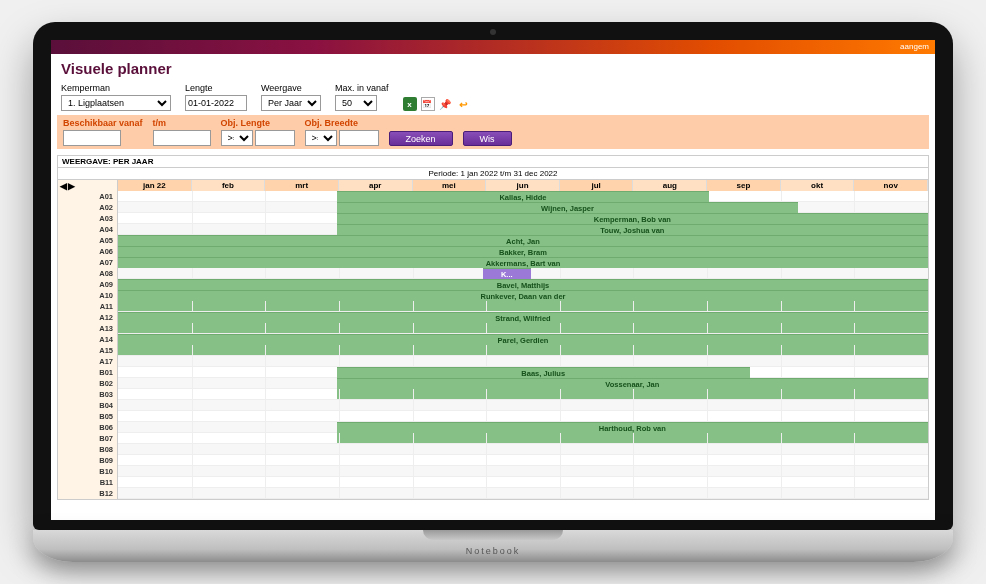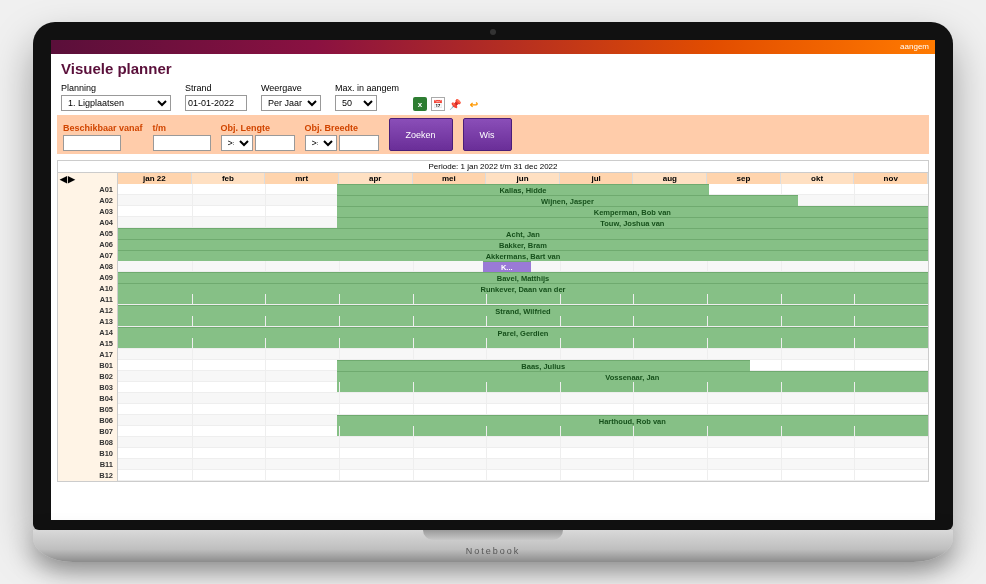--- a/index.html
+++ b/index.html
@@ -81,21 +81,21 @@
   .ico-back { color:#ff9800; font-weight:bold; }
 
   .filters-row2 {
     margin:0 6px; padding:3px 6px;
     background:#ffccaa;
     display:flex; gap:10px; align-items:flex-end;
     font-size:9px;
   }
   .filters-row2 .field label { color:#d14500;font-weight:bold; }
   .btn {
-    font-size:9px; height:33px; padding:0 16px;
+    font-size:9px; height:15px; padding:0 16px;
     background:linear-gradient(#8a4eb8,#6a2e98);
     color:#fff; border:1px solid #4a1e78; border-radius:2px; cursor:pointer;
   }
 
   
   .gantt-wrap { margin:6px 6px 0 6px; border:1px solid #ccc; }
   .weergave-bar { font-size:8px; font-weight:bold; padding:1px 4px; border-bottom:1px solid #ccc; }
   .periode-bar { font-size:8px; text-align:center; border-bottom:1px solid #ccc; padding:1px 0; }
   .periode-bar span.lbl { color:#000; }
   .months { display:flex; font-size:8px; font-weight:bold; }
@@ -127,37 +127,37 @@
     <div class="screen">
 
       <div class="topbar">
         <span>aangem</span>
       </div>
 
       <div class="page-title">Visuele planner</div>
 
       <div class="filters-row1">
         <div class="field">
-          <label>Planning</label>
+          <label>Kemperman</label>
           <select style="width:110px">
             <option>1. Ligplaatsen</option>
           </select>
         </div>
         <div class="field">
-          <label>Strand</label>
+          <label>Lengte</label>
           <input type="text" style="width: 62px;" value="01-01-2022">
         </div>
         <div class="field">
           <label>Weergave</label>
           <select style="width:60px">
             <option>Per Jaar</option>
           </select>
         </div>
         <div class="field">
-          <label>Max. in aangem</label>
+          <label>Max. in vanaf</label>
           <select style="width:42px">
             <option>50</option>
           </select>
         </div>
         <div class="icons-row">
           <span class="ico ico-excel">x</span>
           <span class="ico ico-cal">📅</span>
           <span class="ico ico-pin">📌</span>
           <span class="ico ico-back">↩</span>
         </div>
@@ -184,20 +184,21 @@
           <div style="display:flex;gap:2px">
             <select style="width:32px"><option>&gt;=</option></select>
             <input type="text" style="width: 40px;">
           </div>
         </div>
         <button class="btn">Zoeken</button>
         <button class="btn">Wis</button>
       </div>
 
       <div class="gantt-wrap">
+        <div class="weergave-bar">WEERGAVE: PER JAAR</div>
         <div class="periode-bar">
           <span class="lbl">Periode:</span>
           <span>1 jan 2022 t/m 31 dec 2022</span>
         </div>
         <div class="months">
           <div class="row-label-col">
             <div class="arrows">
               <span>◀</span>
               <span>▶</span>
             </div>
@@ -586,20 +587,35 @@
                 <div class="vgrid" style="left: 36.3636%;"></div>
                 <div class="vgrid" style="left: 45.4545%;"></div>
                 <div class="vgrid" style="left: 54.5455%;"></div>
                 <div class="vgrid" style="left: 63.6364%;"></div>
                 <div class="vgrid" style="left: 72.7273%;"></div>
                 <div class="vgrid" style="left: 81.8182%;"></div>
                 <div class="vgrid" style="left: 90.9091%;"></div>
               </div>
             </div>
             <div class="grow">
+              <div class="rlabel">B09</div>
+              <div class="cells">
+                <div class="vgrid" style="left: 9.09091%;"></div>
+                <div class="vgrid" style="left: 18.1818%;"></div>
+                <div class="vgrid" style="left: 27.2727%;"></div>
+                <div class="vgrid" style="left: 36.3636%;"></div>
+                <div class="vgrid" style="left: 45.4545%;"></div>
+                <div class="vgrid" style="left: 54.5455%;"></div>
+                <div class="vgrid" style="left: 63.6364%;"></div>
+                <div class="vgrid" style="left: 72.7273%;"></div>
+                <div class="vgrid" style="left: 81.8182%;"></div>
+                <div class="vgrid" style="left: 90.9091%;"></div>
+              </div>
+            </div>
+            <div class="grow">
               <div class="rlabel">B10</div>
               <div class="cells">
                 <div class="vgrid" style="left: 9.09091%;"></div>
                 <div class="vgrid" style="left: 18.1818%;"></div>
                 <div class="vgrid" style="left: 27.2727%;"></div>
                 <div class="vgrid" style="left: 36.3636%;"></div>
                 <div class="vgrid" style="left: 45.4545%;"></div>
                 <div class="vgrid" style="left: 54.5455%;"></div>
                 <div class="vgrid" style="left: 63.6364%;"></div>
                 <div class="vgrid" style="left: 72.7273%;"></div>

